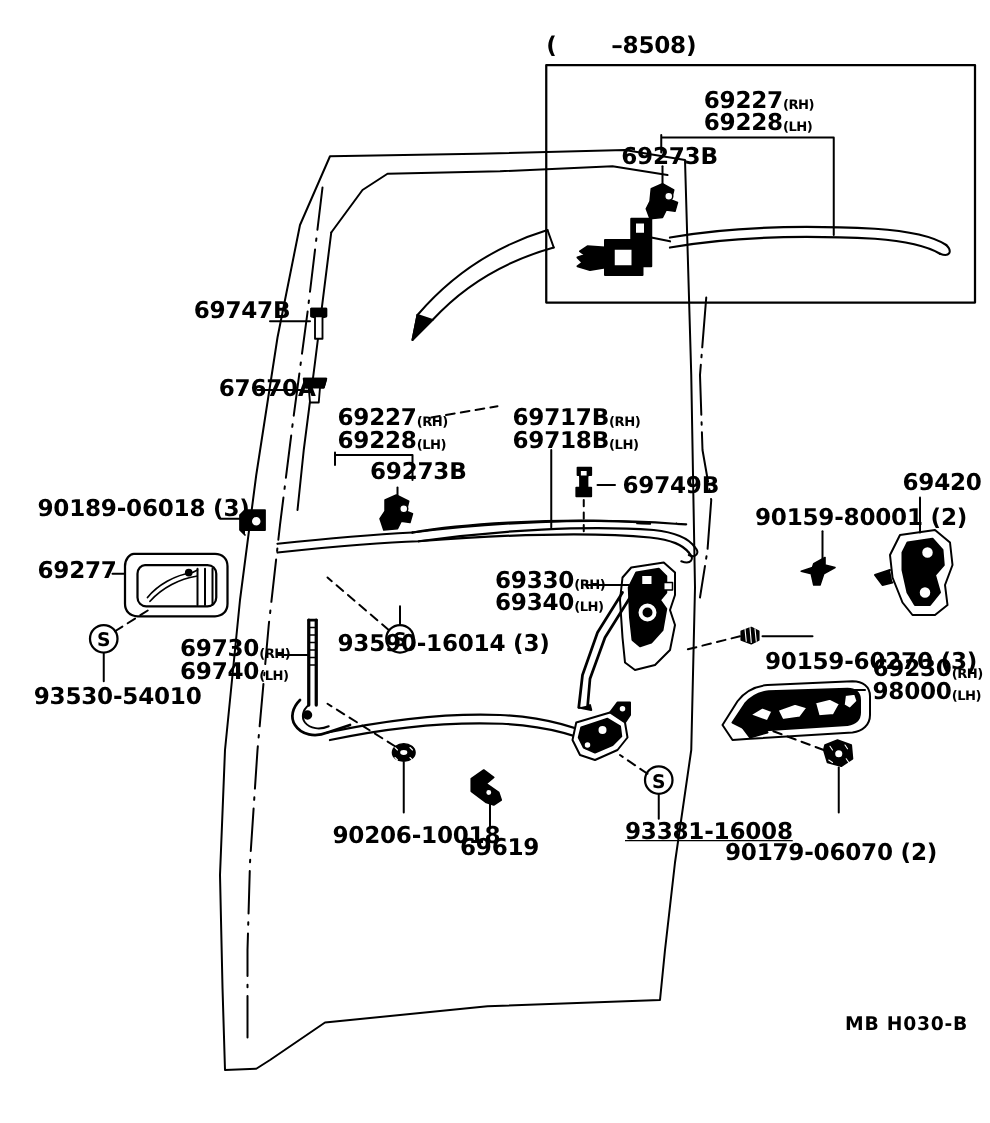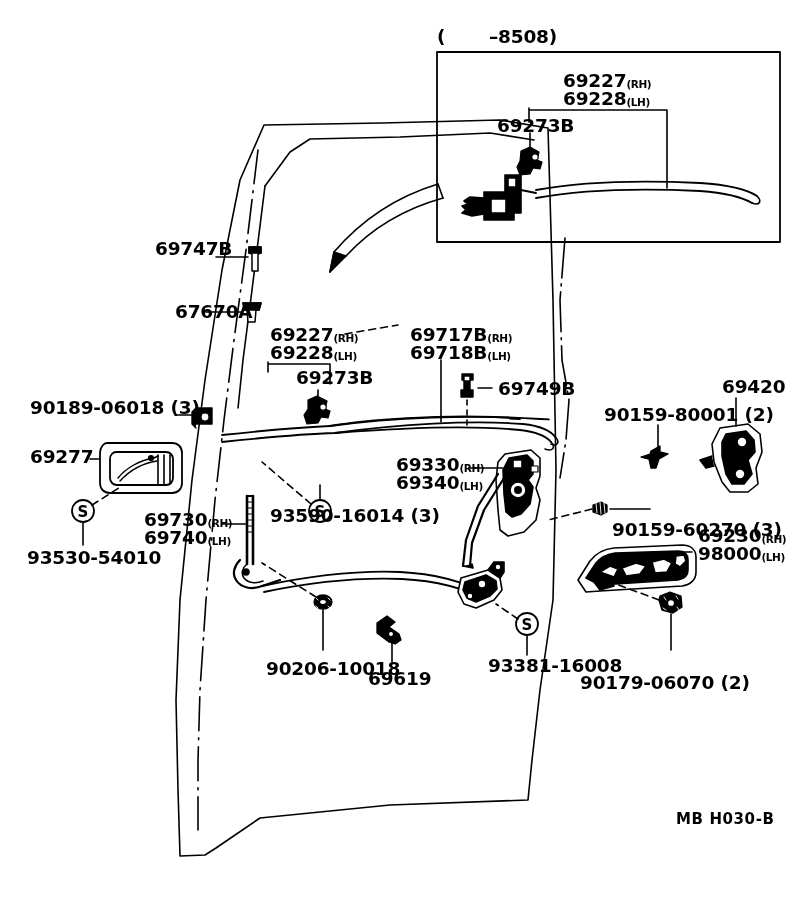--- a/index.html
+++ b/index.html
@@ -406,21 +406,21 @@
   </div>
 
   <div class="lbl n" style="left:266px; top:660px;">
     <span>90206-10018</span>
   </div>
 
   <div class="lbl n" style="left:368px; top:670px;">
     <span>69619</span>
   </div>
 
-  <div class="lbl n" style="left:488px; top:657px;">
+  <div class="lbl n" style="left:500px; top:657px;text-decoration:underline;">
     <span>93381-16008</span>
   </div>
 
   <div class="lbl n" style="left:580px; top:660px;margin-top:14px;">
     <span>90179-06070</span>&nbsp;<span class="qty">(2)</span>
   </div>
 
   <div class="lbl n" style="left:437px; top:28px;">
     <span>(</span>
   </div>

